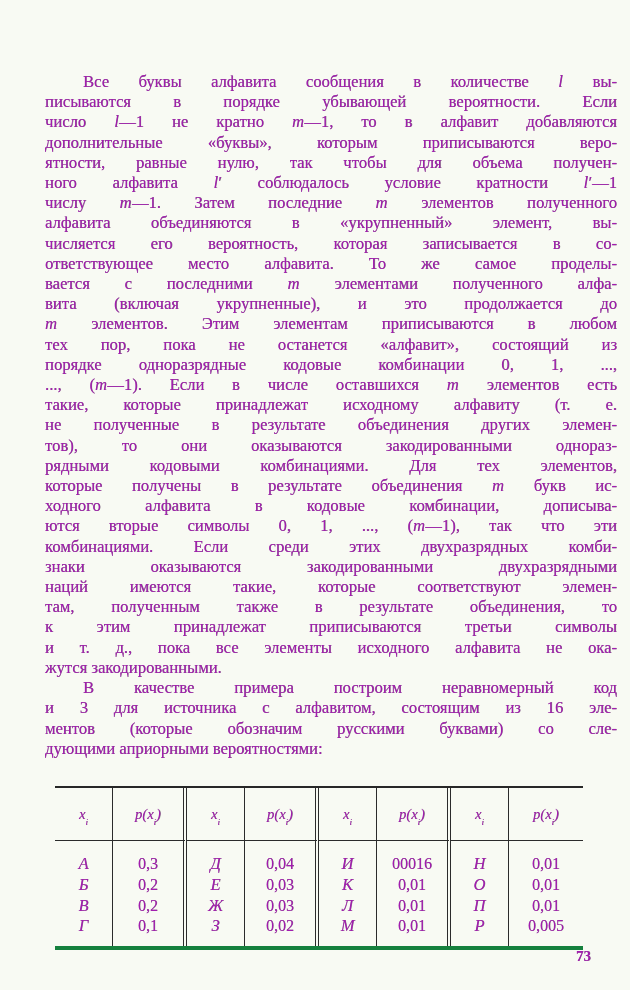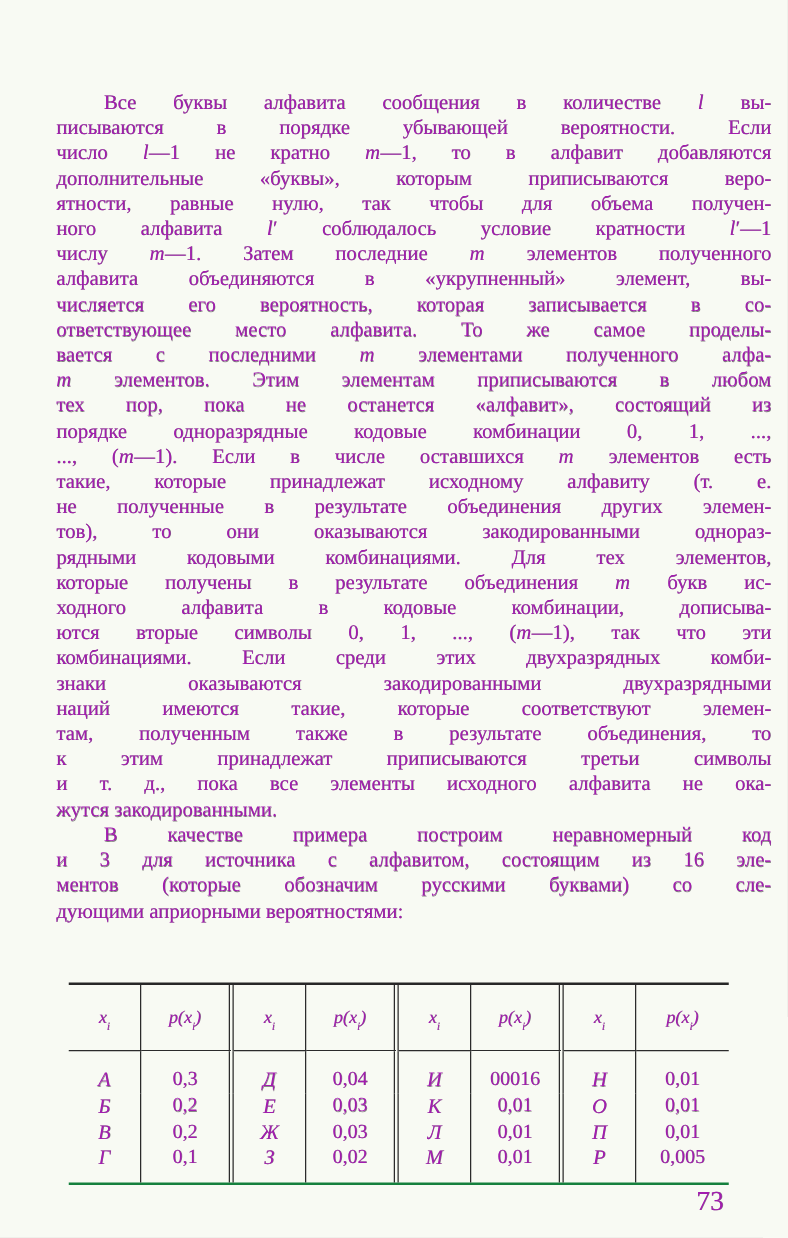--- a/index.html
+++ b/index.html
@@ -30,21 +30,21 @@
   .line.first { text-indent: 38px; }
   .line.lastline { text-align-last: left; }
   .line i { font-style: italic; letter-spacing: 0.3px; }
 
   .prob-table {
     position: absolute;
     left: 55px;
     top: 786px;
     width: 528px;
     border-top: 2px solid #272727;
-    border-bottom: 2px solid #15803d;
+    border-bottom: 4px solid #15803d;
     display: grid;
     grid-template-columns: 58px 74px 58px 74px 58px 74px 58px 74px;
     text-shadow: 0.3px 0.2px 0 rgba(25,25,25,0.5);
     text-align: center;
   }
   .hcell {
     height: 53px;
     display: flex;
     align-items: center;
     justify-content: center;
@@ -68,45 +68,46 @@
     line-height: 20.5px;
   }
   .dcell.rowfirst { height: 34px; padding-top: 13px; }
   .dcell.rowlast  { height: 30px; padding-bottom: 9px; }
   .dcell.sym { font-style: italic; font-size: 16.5px; }
   .sgl { border-right: 1.5px solid #2b2b2b; }
   .dbl { border-right: 4px double #2b2b2b; }
 
   .page-number {
     position: absolute;
-    left: 55px;
+    left: 67px;
     top: 948px;
     width: 524px;
     text-align: right;
-    font-size: 22px;
-    font-weight: normal;
+    font-size: 15px;
+    font-weight: bold;
     text-shadow: 0.3px 0.2px 0 rgba(25,25,25,0.5);
   }
 </style>
 </head>
 <body>
 
 <div class="page">
   <div class="textblock">
       <div class="line first">Все буквы алфавита сообщения в количестве <i>l</i> вы-</div>
       <div class="line">писываются в порядке убывающей вероятности. Если</div>
       <div class="line">число <i>l</i>—1 не кратно <i>m</i>—1, то в алфавит добавляются</div>
       <div class="line">дополнительные «буквы», которым приписываются веро-</div>
       <div class="line">ятности, равные нулю, так чтобы для объема получен-</div>
       <div class="line">ного алфавита <i>l</i>′ соблюдалось условие кратности <i>l</i>′—1</div>
       <div class="line">числу <i>m</i>—1. Затем последние <i>m</i> элементов полученного</div>
       <div class="line">алфавита объединяются в «укрупненный» элемент, вы-</div>
       <div class="line">числяется его вероятность, которая записывается в со-</div>
       <div class="line">ответствующее место алфавита. То же самое проделы-</div>
       <div class="line">вается с последними <i>m</i> элементами полученного алфа-</div>
+      <div class="line">вита (включая укрупненные), и это продолжается до</div>
       <div class="line"><i>m</i> элементов. Этим элементам приписываются в любом</div>
       <div class="line">тех пор, пока не останется «алфавит», состоящий из</div>
       <div class="line">порядке одноразрядные кодовые комбинации 0, 1, ...,</div>
       <div class="line">..., (<i>m</i>—1). Если в числе оставшихся <i>m</i> элементов есть</div>
       <div class="line">такие, которые принадлежат исходному алфавиту (т. е.</div>
       <div class="line">не полученные в результате объединения других элемен-</div>
       <div class="line">тов), то они оказываются закодированными однораз-</div>
       <div class="line">рядными кодовыми комбинациями. Для тех элементов,</div>
       <div class="line">которые получены в результате объединения <i>m</i> букв ис-</div>
       <div class="line">ходного алфавита в кодовые комбинации, дописыва-</div>

